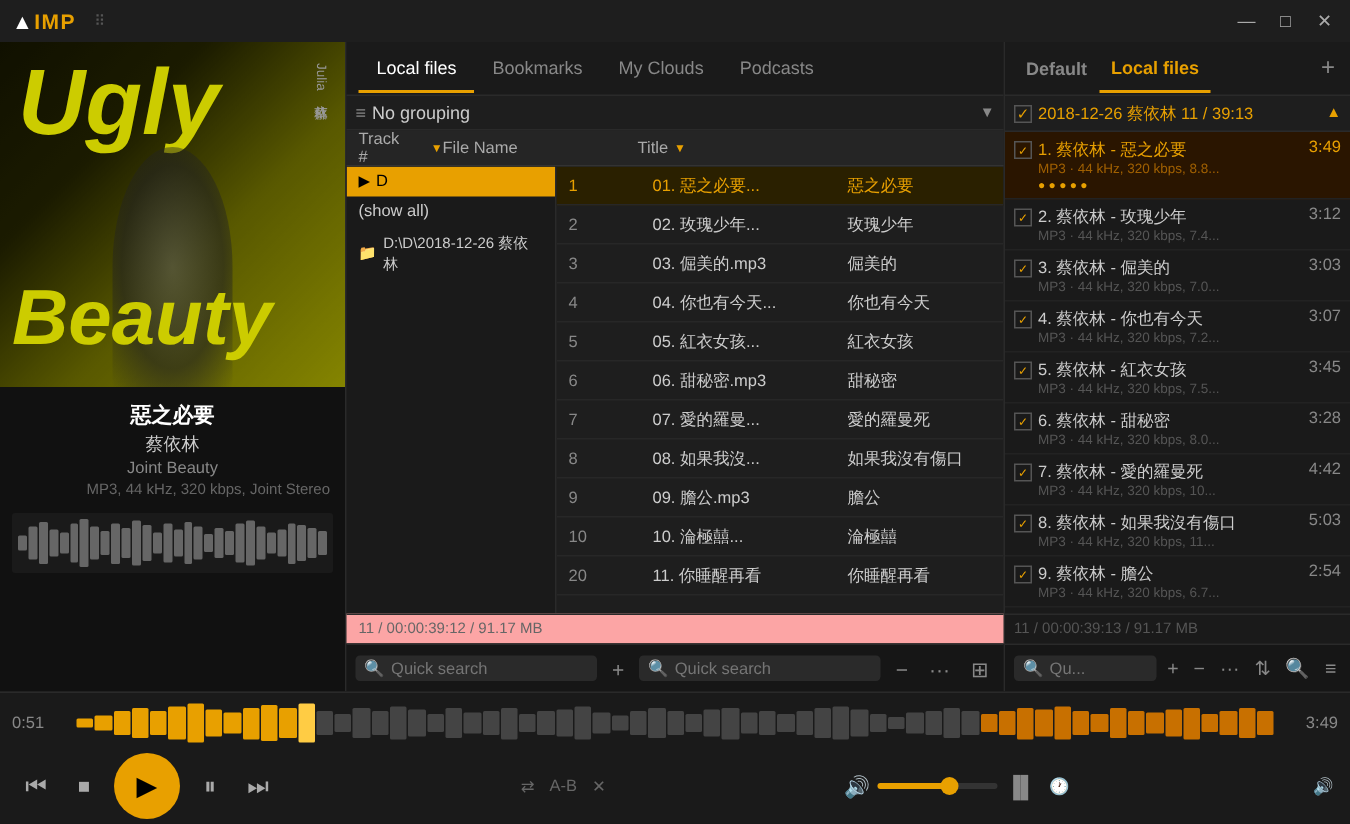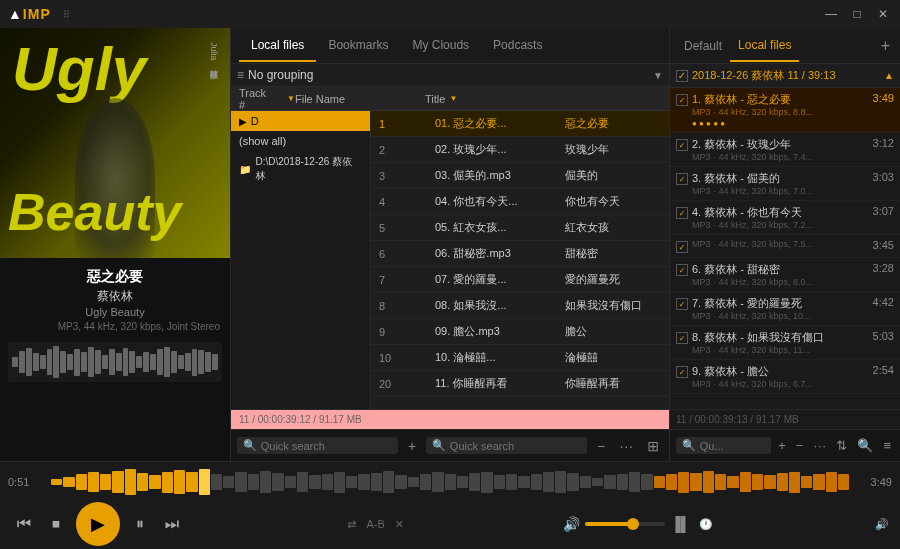--- a/index.html
+++ b/index.html
@@ -343,20 +343,21 @@
       padding: 0 6px;
       height: 36px;
       border-bottom: 1px solid #2a2a2a;
       flex-shrink: 0;
     }
     .right-tab {
       padding: 8px 8px;
       font-size: 12px;
       color: #888;
       cursor: pointer;
+      font-weight: bold;
     }
     .right-tab.active { color: #e8a000; border-bottom: 2px solid #e8a000; }
     .right-tab-plus {
       margin-left: auto;
       color: #888;
       font-size: 16px;
       cursor: pointer;
       padding: 4px;
     }
     #playlist-header {
@@ -603,21 +604,21 @@
         <div class="album-overlay"></div>
         <div class="album-text-ugly">Ugly</div>
         <div class="album-figure"></div>
         <div class="album-text-beauty">Beauty</div>
         <div class="album-subtitle">Julia 蔡依林</div>
       </div>
     </div>
     <div id="track-info">
       <div class="track-title">惡之必要</div>
       <div class="track-artist">蔡依林</div>
-      <div class="track-album">Ugly Beauty</div>
+      <div class="track-album">Joint Beauty</div>
       <div class="track-meta">MP3, 44 kHz, 320 kbps, Joint Stereo</div>
     </div>
     <div id="waveform">
       <div class="waveform-bars">
         <div class="waveform-bar" style="height:30%"></div>
         <div class="waveform-bar" style="height:60%"></div>
         <div class="waveform-bar" style="height:80%"></div>
         <div class="waveform-bar" style="height:50%"></div>
         <div class="waveform-bar" style="height:40%"></div>
         <div class="waveform-bar" style="height:70%"></div>
@@ -814,20 +815,21 @@
         <div class="pl-item-info">
           <div class="pl-item-title">4. 蔡依林 - 你也有今天</div>
           <div class="pl-item-meta">MP3 · 44 kHz, 320 kbps, 7.2...</div>
         </div>
         <div class="pl-item-duration">3:07</div>
       </div>
 
       <div class="pl-item">
         <div class="pl-cb">✓</div>
         <div class="pl-item-info">
+          <div class="pl-item-title">5. 蔡依林 - 紅衣女孩</div>
           <div class="pl-item-meta">MP3 · 44 kHz, 320 kbps, 7.5...</div>
         </div>
         <div class="pl-item-duration">3:45</div>
       </div>
 
       <div class="pl-item">
         <div class="pl-cb">✓</div>
         <div class="pl-item-info">
           <div class="pl-item-title">6. 蔡依林 - 甜秘密</div>
           <div class="pl-item-meta">MP3 · 44 kHz, 320 kbps, 8.0...</div>

